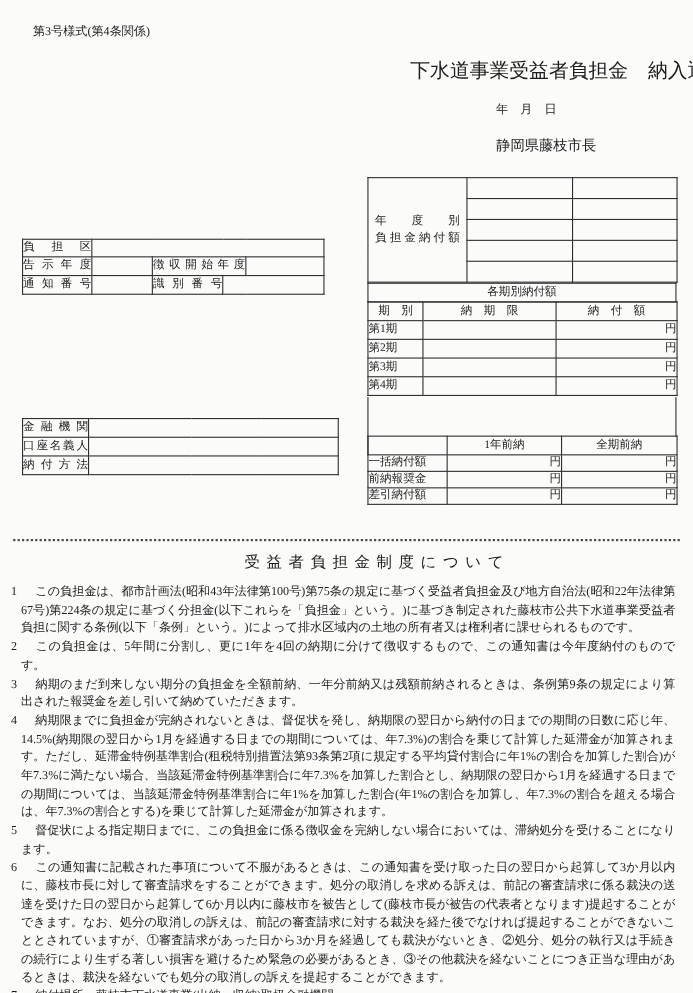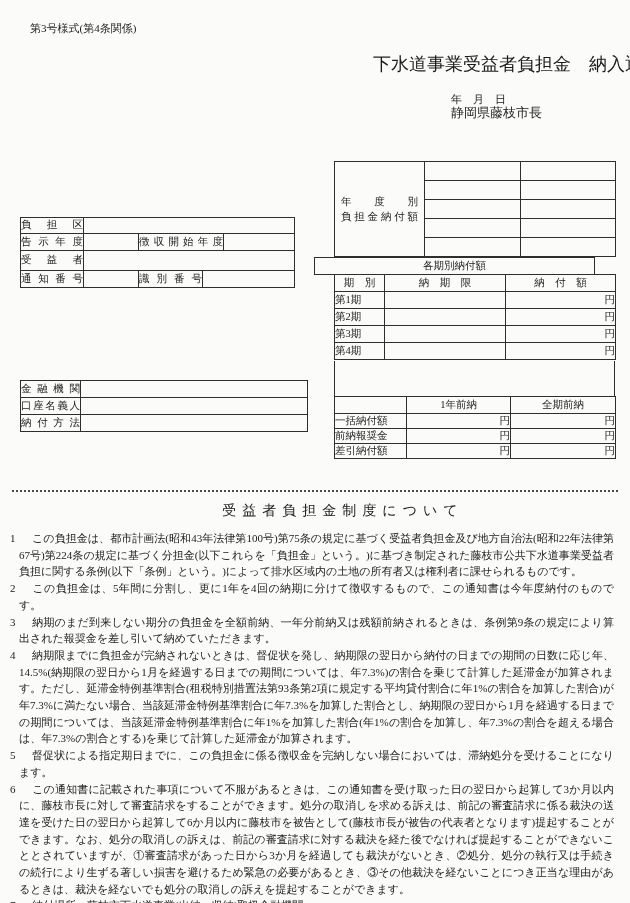--- a/index.html
+++ b/index.html
@@ -10,21 +10,21 @@
     color:#1b1b1b;
     position:relative;
     overflow:hidden;
   }
   .abs { position:absolute; }
 
   
   .form-no   { left:30px;  top:21px;  font-size:11px; }
   .doc-title { left:373px; top:52px;  font-size:18px; white-space:nowrap; }
   .date-line { left:451px; top:92px;  font-size:11px; white-space:nowrap; }
-  .issuer    { left:451px; top:104px; font-size:13px; white-space:nowrap;font-family:Liberation Serif, serif; }
+  .issuer    { left:451px; top:123px; font-size:13px; white-space:nowrap;font-family:Liberation Serif, serif; }
 
   
   table.frm { border-collapse:collapse; table-layout:fixed; position:absolute; }
   table.frm td {
     border:1px solid #2e2e2e;
     font-size:10.5px;
     padding:0;
     overflow:hidden;
     vertical-align:middle;
     line-height:1.15;
@@ -76,24 +76,20 @@
       <tr class="h16">
     <td class="lbl">負担区</td>
     <td class="val" colspan="4"></td>
   </tr>
   <tr class="h17">
     <td class="lbl">告示年度</td>
     <td class="val"></td>
     <td class="lbl" colspan="2">徴収開始年度</td>
     <td class="val"></td>
   </tr>
-  <tr class="h20">
-    <td class="lbl">受益者</td>
-    <td class="val" colspan="4"></td>
-  </tr>
   <tr class="h17">
     <td class="lbl">通知番号</td>
     <td class="val"></td>
     <td class="lbl">識別番号</td>
     <td class="val" colspan="2"></td>
   </tr>
 </tbody>
   </table>
 
 <table class="frm" style="left:334px; top:161px; width:281px;padding-left:34px;">
@@ -123,21 +119,21 @@
         <td class="val"></td>
         <td class="val"></td>
       </tr>
   <tr class="h19">
         <td class="val"></td>
         <td class="val"></td>
       </tr>
 </tbody>
   </table>
 
-<table class="frm" style="left:314px; top:257px; width:281px;">
+<table class="frm" style="left:334px; top:257px; width:281px;">
   <tbody>
       <tr class="h17">
     <td class="ctr">各期別納付額</td>
   </tr>
 </tbody>
   </table>
 
 <table class="frm" style="left:334px; top:274px; width:281px;">
   <colgroup>
       <col style="width:50px">

